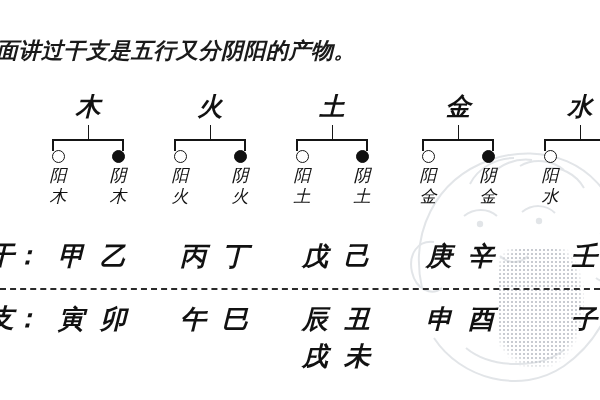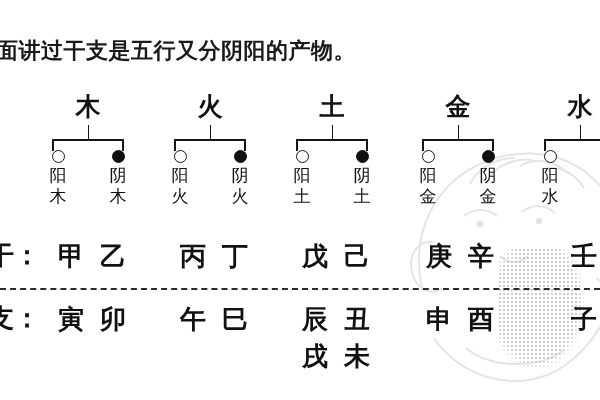--- a/index.html
+++ b/index.html
@@ -15,20 +15,21 @@
     position: relative;
     color: #111111;
   }
 
   #stage {
     position: absolute;
     left: 0; top: 0;
     width: 600px;
     height: 400px;
     overflow: hidden;
+    font-style: italic;
   }
 
   
   .watermark {
     position: absolute;
     right: -34px;
     top: 138px;
     width: 230px;
     height: 262px;
     opacity: 0.55;

